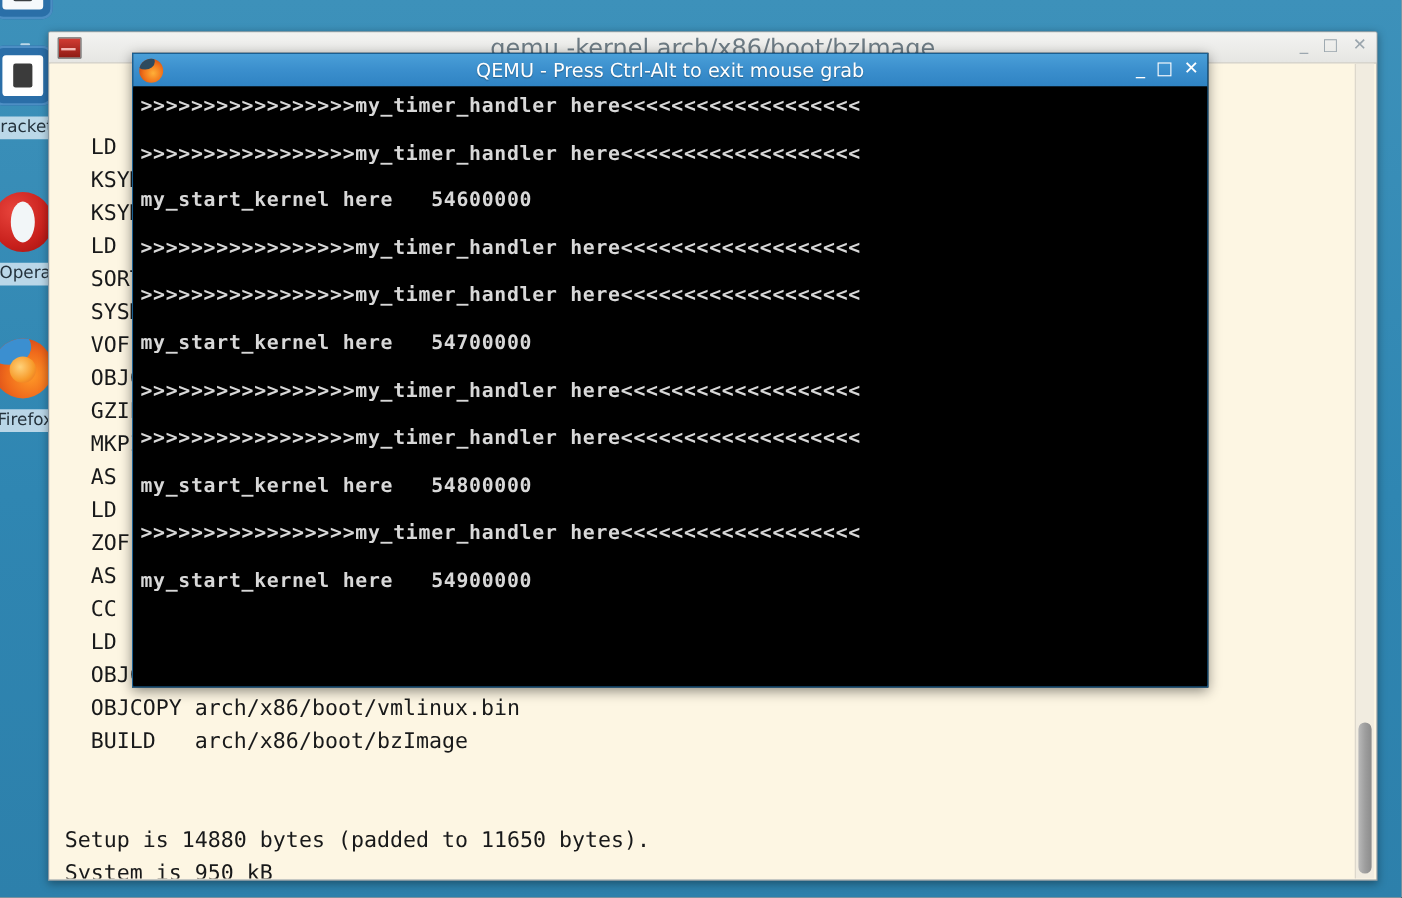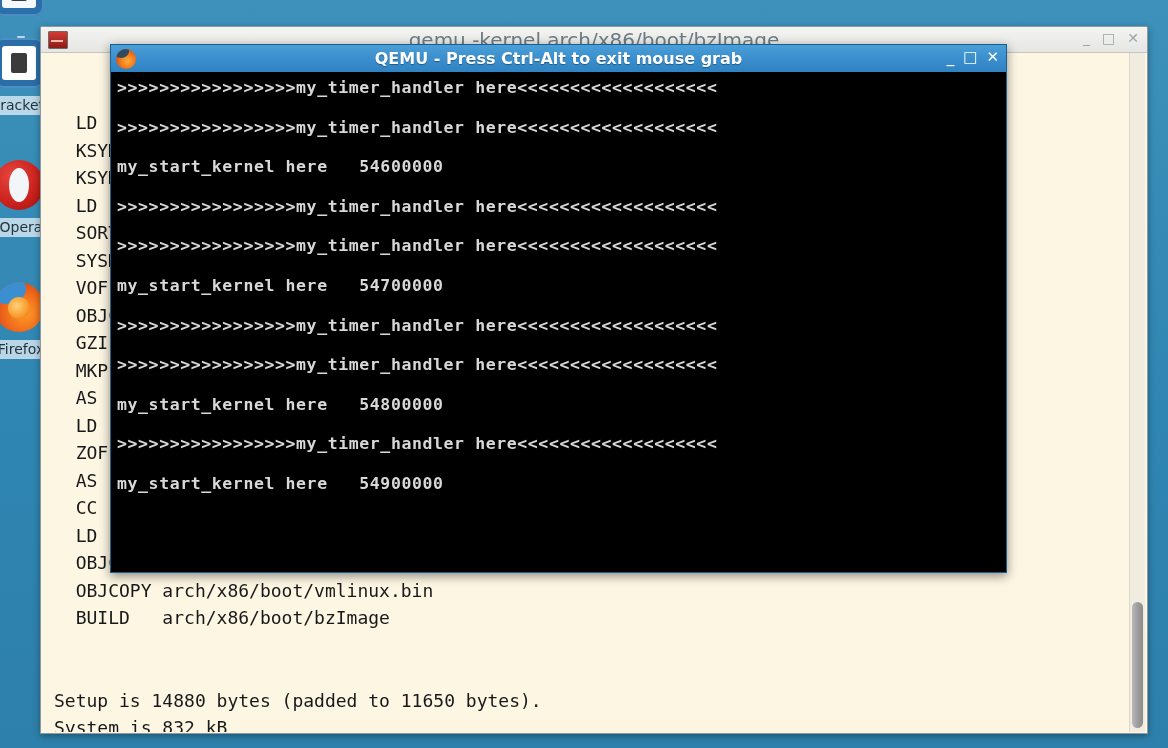--- a/index.html
+++ b/index.html
@@ -213,21 +213,21 @@
     position: absolute; left: -3px; top: -4px;
     width: 16px; height: 13px;
     border-radius: 50%;
     background: #2e4a5e;
   }
   #qemu-title-text {
     position: absolute; left: 0; right: 0;
     text-align: center;
     color: #ffffff;
     font-size: 16px;
-    font-weight: bold;
+    font-weight: normal;
     font-family: "DejaVu Sans", sans-serif;
     text-shadow: 0 1px 1px rgba(0,0,0,0.35);
   }
   #qemu-controls {
     position: absolute;
     right: 7px; top: 3px;
     display: flex; gap: 9px; align-items: center;
   }
   #qemu-controls .qc {
     color: #ffffff;
@@ -301,21 +301,21 @@
       <div id="term-title-text">qemu -kernel arch/x86/boot/bzImage</div>
       <div class="tb-controls">
         <span class="c">_</span>
         <span class="c">□</span>
         <span class="c">✕</span>
       </div>
     </div>
 
     <div id="term-body">
       <div id="build-log"><div class="t-line">  LD      arch/x86/boot/compressed/vmlinux</div><div class="t-line">  KSYM    .tmp_kallsyms1.S</div><div class="t-line">  KSYM    .tmp_kallsyms2.S</div><div class="t-line">  LD      vmlinux</div><div class="t-line">  SORTEX  vmlinux</div><div class="t-line">  SYSMAP  System.map</div><div class="t-line">  VOFFSET arch/x86/boot/voffset.h</div><div class="t-line">  OBJCOPY arch/x86/boot/compressed/vmlinux.bin</div><div class="t-line">  GZIP    arch/x86/boot/compressed/vmlinux.bin.gz</div><div class="t-line">  MKPIGGY arch/x86/boot/compressed/piggy.S</div><div class="t-line">  AS      arch/x86/boot/compressed/piggy.o</div><div class="t-line">  LD      arch/x86/boot/compressed/vmlinux</div><div class="t-line">  ZOFFSET arch/x86/boot/zoffset.h</div><div class="t-line">  AS      arch/x86/boot/header.o</div><div class="t-line">  CC      arch/x86/boot/version.o</div><div class="t-line">  LD      arch/x86/boot/setup.elf</div><div class="t-line">  OBJCOPY arch/x86/boot/setup.bin</div><div class="t-line">  OBJCOPY arch/x86/boot/vmlinux.bin</div><div class="t-line">  BUILD   arch/x86/boot/bzImage</div></div>
-      <div id="output-log"><div class="t-line">Setup is 14880 bytes (padded to 11650 bytes).</div><div class="t-line">System is 832 kB</div></div>
+      <div id="output-log"><div class="t-line">Setup is 14880 bytes (padded to 11650 bytes).</div><div class="t-line">System is 950 kB</div></div>
       
       
     </div>
 
     <div id="term-scroll">
       <div id="term-scroll-thumb"></div>
     </div>
   </div>
 
   <div id="qemu-window">

